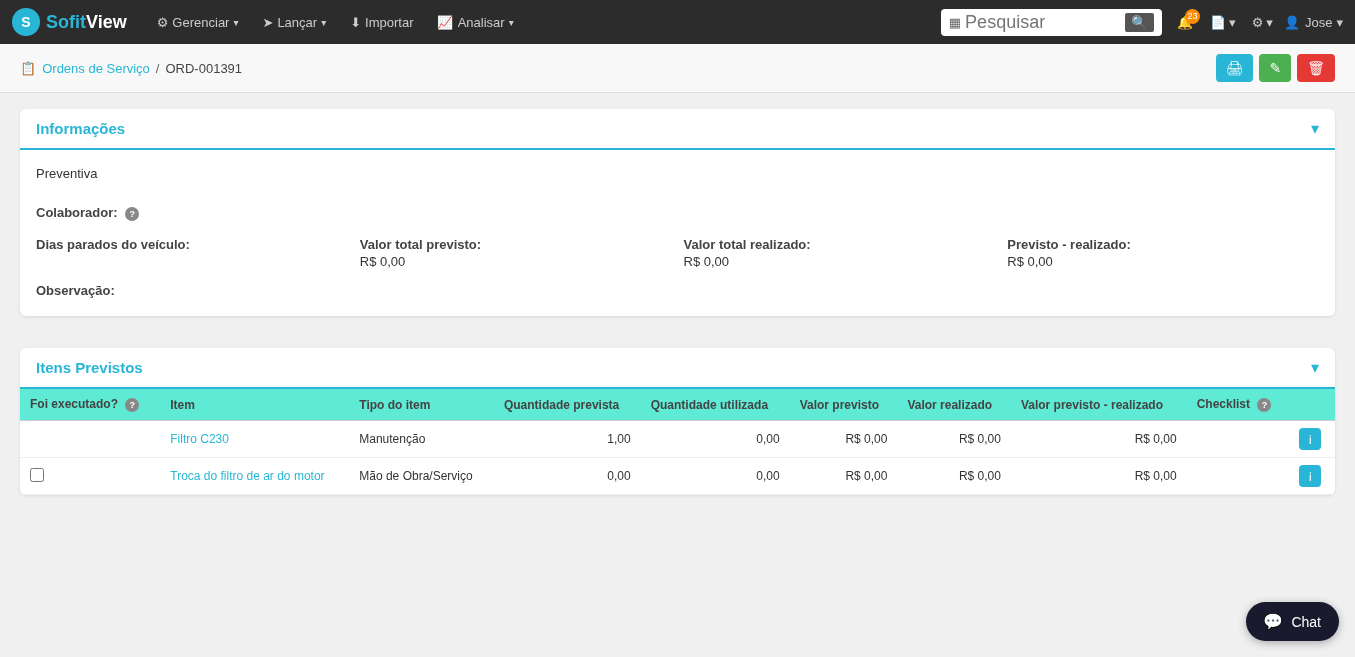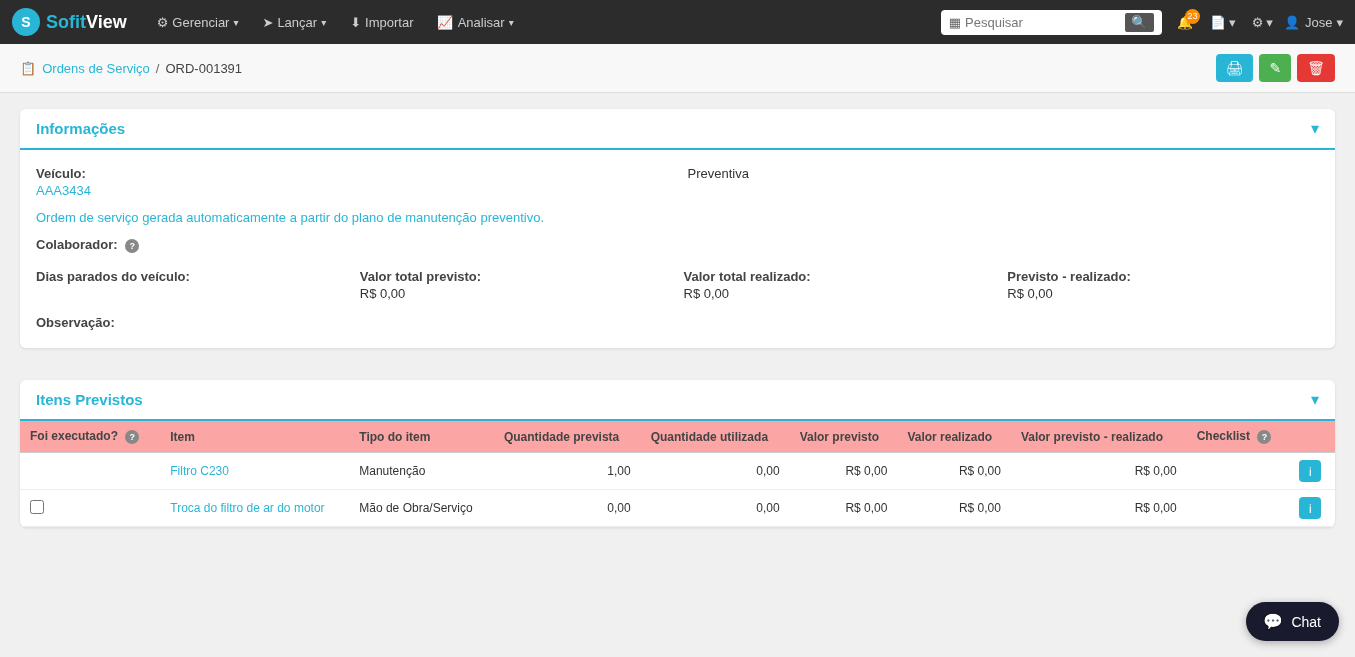--- a/index.html
+++ b/index.html
@@ -32,21 +32,21 @@
       display: flex; align-items: center; padding: 0 12px; height: 44px;
       cursor: pointer; color: #ccc; font-size: 13px; position: relative;
     }
     .nav-item .caret { margin-left: 4px; font-size: 10px; }
     .nav-spacer { flex: 1; }
     .nav-search {
       display: flex; align-items: center; background: #fff;
       border-radius: 4px; padding: 3px 8px; margin-right: 12px;
     }
     .nav-search input {
-      border: none; outline: none; font-size: 13px; width: 160px; color: #333;
+      border: none; outline: none; font-size: 18px; width: 160px; color: #333;
     }
     .nav-search .search-btn {
       background: #555; border: none; color: #fff; padding: 2px 6px; cursor: pointer; border-radius: 2px;
     }
     .nav-icons { display: flex; align-items: center; gap: 8px; }
     .nav-icon-btn {
       position: relative; color: #ccc; cursor: pointer; padding: 4px;
       display: flex; align-items: center; gap: 3px;
     }
     .badge {
@@ -92,21 +92,21 @@
       background: #e05a00; color: #fff; padding: 2px 10px; border-radius: 12px;
       font-size: 12px; display: inline-block;
     }
 
     .info-row { display: grid; grid-template-columns: 1fr 1fr 1fr 1fr; gap: 12px; margin-top: 14px; }
 
     .full-width { grid-column: 1 / -1; }
 
     
     .items-table { width: 100%; border-collapse: collapse; font-size: 12px; }
-    .items-table thead tr { background: #fca5a5; }
+    .items-table thead tr { background: #5eead4; }
     .items-table th { padding: 8px 10px; text-align: left; font-weight: bold; color: #444; border-bottom: 1px solid #ccc; }
     .items-table td { padding: 7px 10px; border-bottom: 1px solid #eee; color: #333; vertical-align: middle; }
     .items-table .link-text { color: #29b6d6; cursor: pointer; text-decoration: none; }
     .items-table .align-right { text-align: right; }
     .info-icon { display: inline-flex; align-items: center; justify-content: center; background: #29b6d6; color: #fff; border-radius: 4px; width: 22px; height: 22px; font-size: 12px; cursor: pointer; }
 
     
     .chat-btn {
       position: fixed; bottom: 16px; right: 16px;
       background: #1a1a2e; color: #fff; border-radius: 24px;
@@ -196,29 +196,24 @@
 
   <div class="card">
     <div class="card-header">
       <h3>Informações</h3>
       <span class="collapse-icon">▾</span>
     </div>
     <div class="card-body">
 
       <div class="info-grid">
         <div class="info-field">
-          <div class="label">Veículo:</div>
-          <div class="value">AAA3434</div>
-        </div>
-        <div class="info-field">
           <div class="value plain">Preventiva</div>
         </div>
 
         <div class="info-field full-width">
-          <div class="value" style="color:#29b6d6;">Ordem de serviço gerada automaticamente a partir do plano de manutenção preventivo.</div>
         </div>
 
         <div class="info-field">
           <div class="label">
             <span>Colaborador:</span>
             <span class="help-icon">?</span>
           </div>
         </div>
       </div>
 

